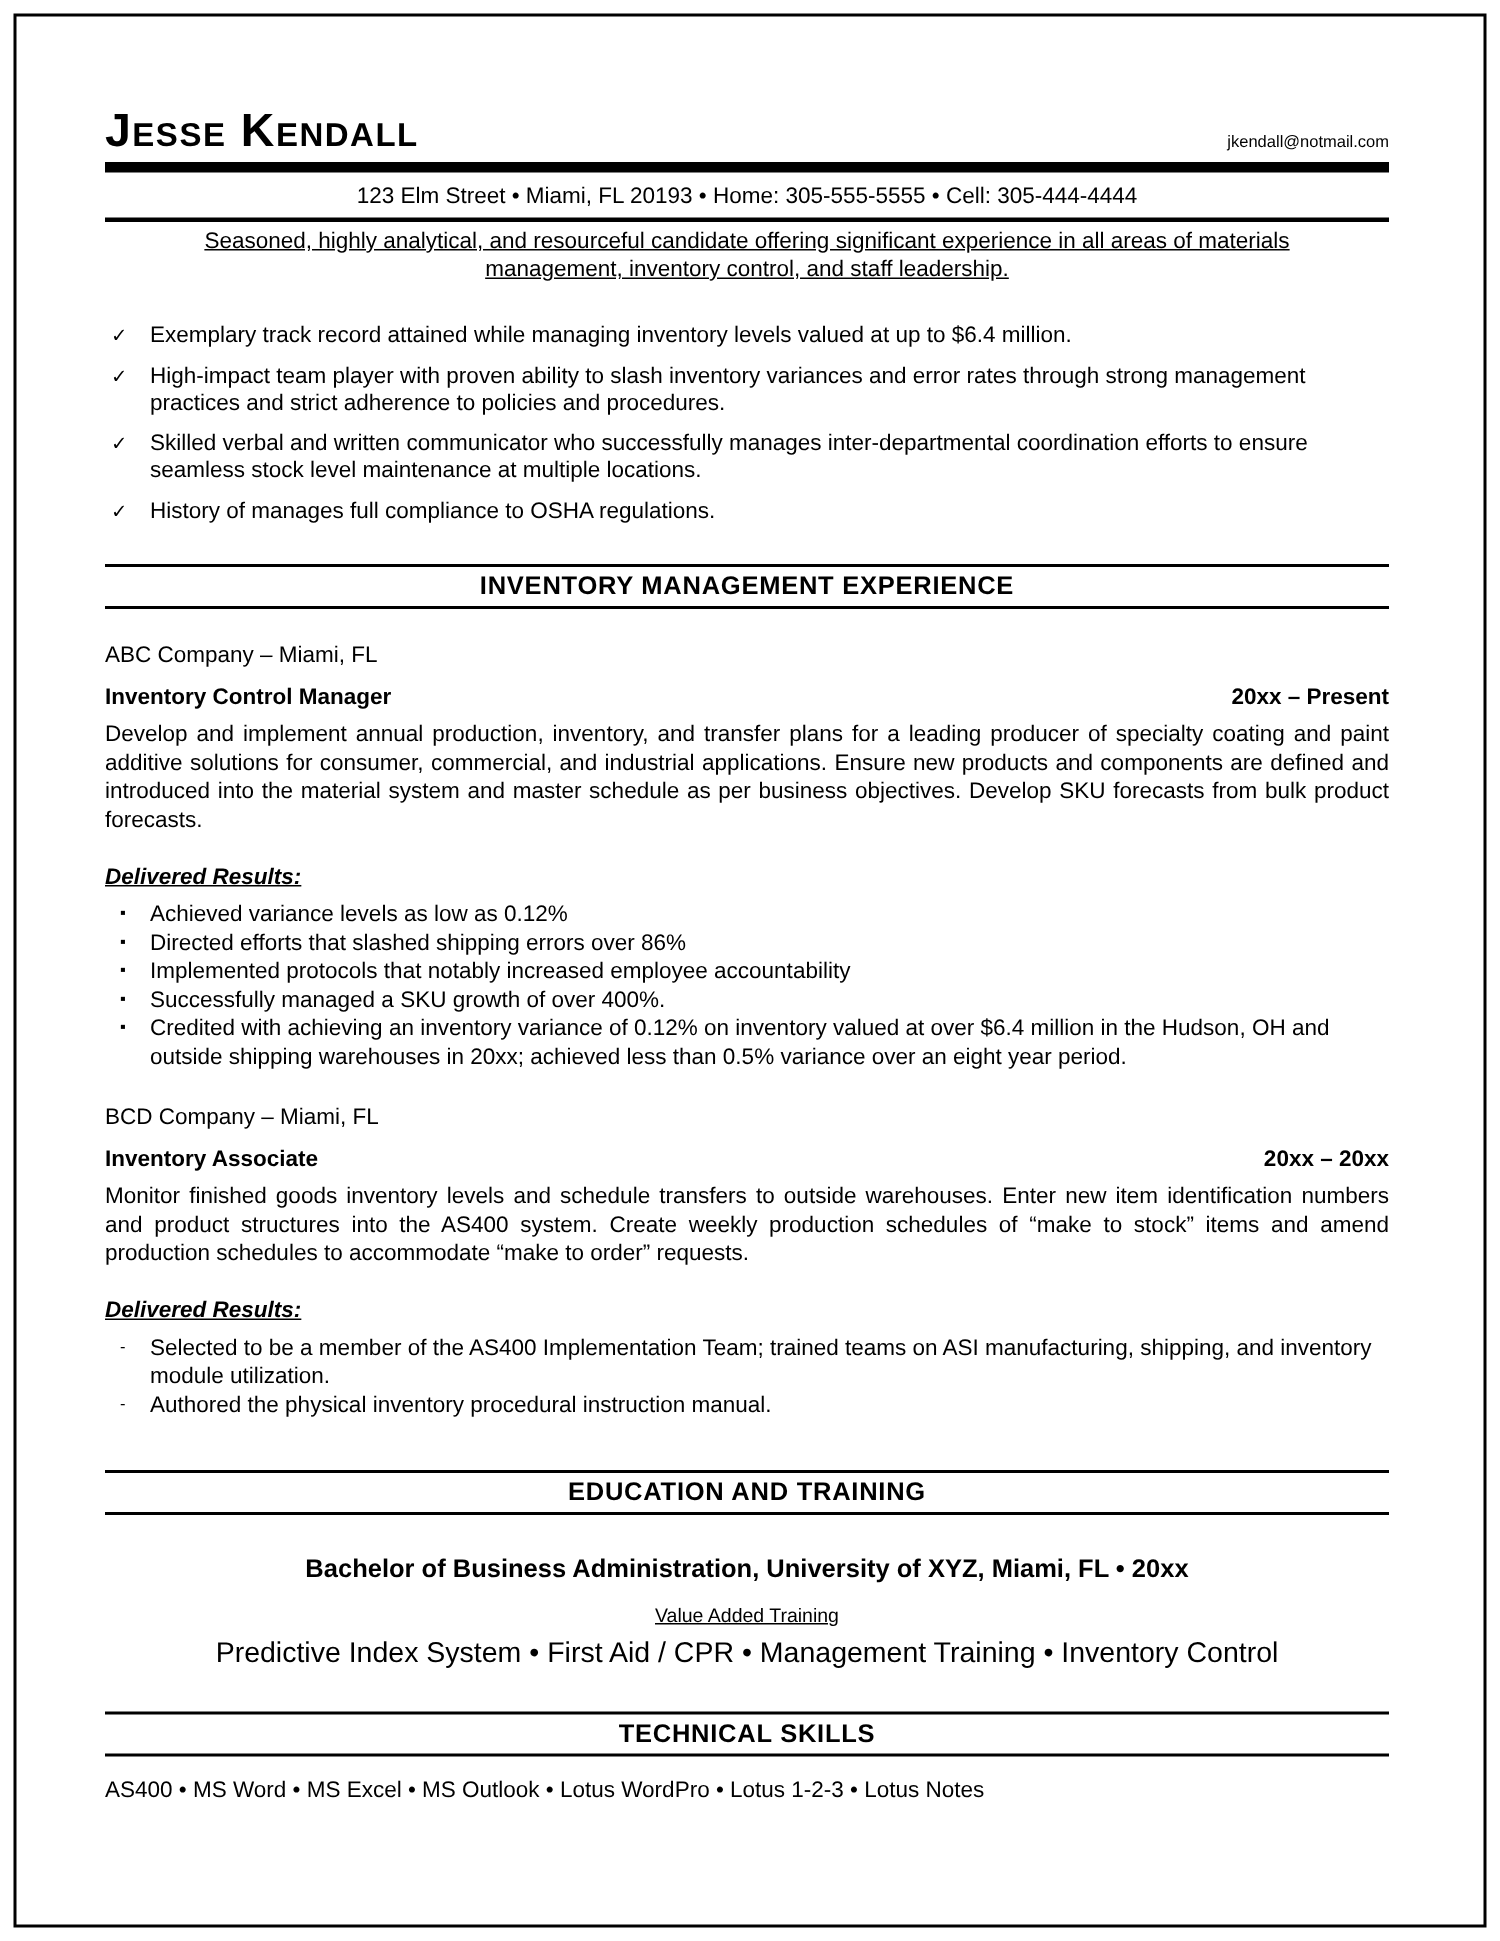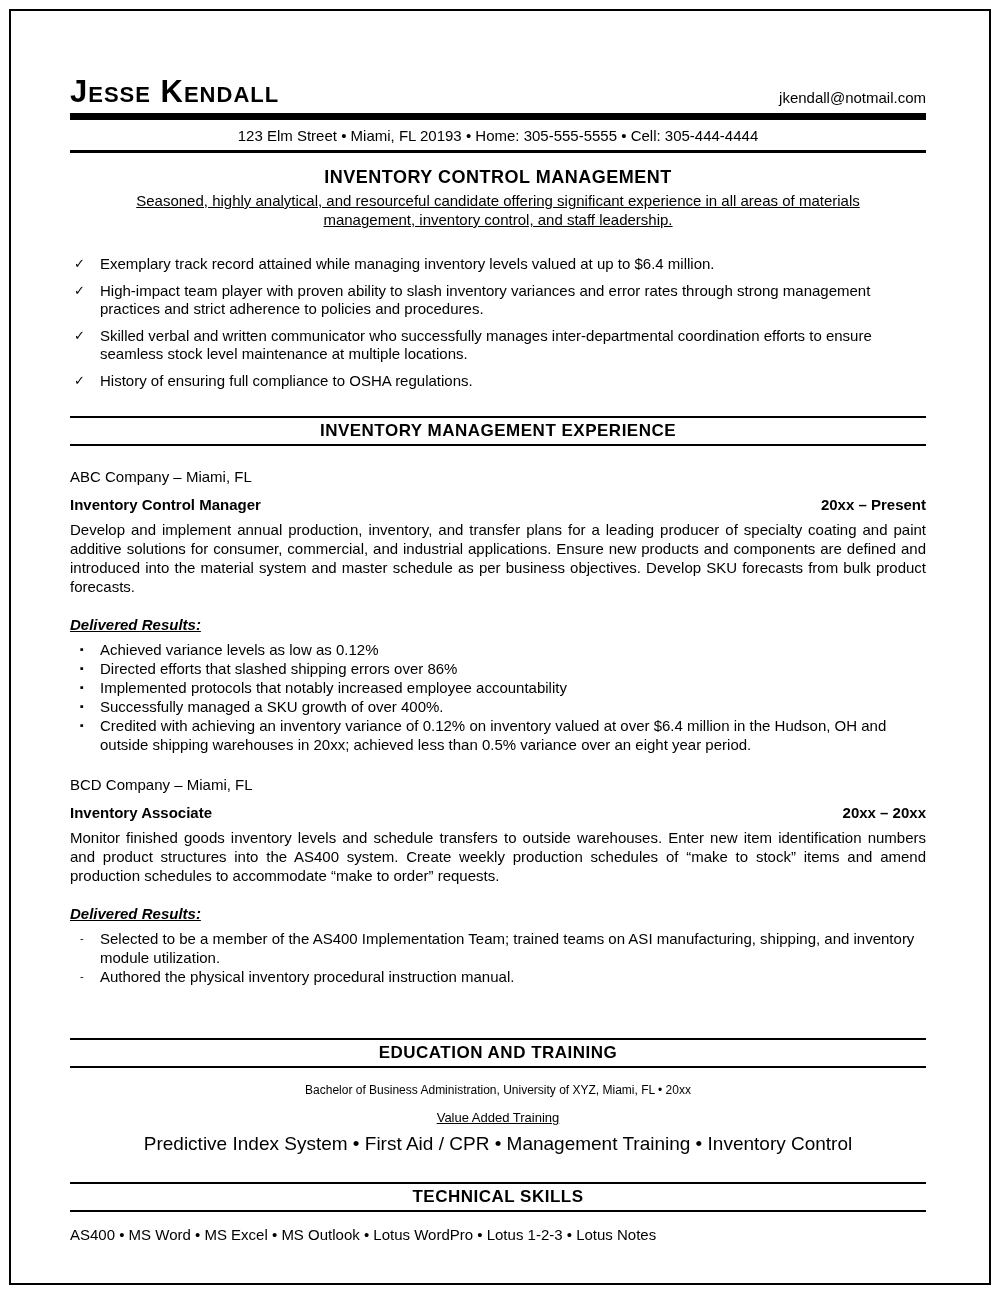--- a/index.html
+++ b/index.html
@@ -3,21 +3,21 @@
 <meta charset="utf-8">
 <style>
   html, body { margin: 0; padding: 0; background: #ffffff; }
   body { font-family: "Liberation Sans", sans-serif; color: #000; }
   .page { position: relative; width: 1000px; height: 1294px; background: #fff; box-sizing: border-box; overflow: hidden; }
   .page-border { position: absolute; top: 9px; left: 9px; right: 9px; bottom: 9px; border: 2px solid #000; pointer-events: none; }
   .content { padding: 54px 74px 0 70px; }
 
   .header-row { display: flex; justify-content: space-between; align-items: flex-end; }
   .name { font-size: 31px; font-weight: bold; font-variant: small-caps; letter-spacing: 1px; line-height: 1.05; }
-  .email { font-size: 15px; padding-bottom: 3px; margin-top: 35px; }
+  .email { font-size: 11px; padding-bottom: 3px; margin-top: 35px; }
   .thick-rule { height: 7px; background: #000; margin-top: 4px; }
   .contact { font-size: 15px; text-align: center; padding: 7px 0 6px; }
   .thin-rule { height: 3px; background: #000; }
 
   .obj-title { font-size: 18px; font-weight: bold; text-align: center; margin-top: 14px; letter-spacing: .5px; }
   .obj-text { font-size: 15px; text-align: center; line-height: 19px; margin: 3px auto 0; max-width: 790px; text-decoration: underline; }
 
   .checklist { margin-top: 26px; }
   .check-item { display: flex; font-size: 15px; line-height: 18px; margin-bottom: 9px; }
   .check-glyph { width: 30px; flex: 0 0 30px; padding-left: 4px; box-sizing: border-box; font-size: 13px; }
@@ -30,61 +30,60 @@
   .company { font-size: 15px; margin-top: 22px; }
   .job-row { display: flex; justify-content: space-between; font-size: 15px; font-weight: bold; margin-top: 11px; gap: 20px; }
   .job-desc { font-size: 15px; line-height: 19px; text-align: justify; margin-top: 7px; }
 
   .results-heading { font-size: 15px; font-weight: bold; font-style: italic; text-decoration: underline; margin-top: 20px; display: inline-block; }
   .results-list { margin-top: 6px; }
   .result-item { display: flex; font-size: 15px; line-height: 19px; }
   .bullet-glyph { width: 30px; flex: 0 0 30px; padding-left: 10px; box-sizing: border-box; font-size: 11px; line-height: 19px; }
   .result-text { flex: 1; }
 
-  .mt-edu { margin-top: 52px; }
+  .mt-edu { margin-top: 34px; }
   .mt-skills { margin-top: 27px; }
-  .edu-line { font-size: 12px; text-align: center; margin-top: 15px; }
+  .edu-line { font-size: 17px; text-align: center; margin-top: 26px; font-weight: bold; }
   .training-label { font-size: 13px; text-align: center; text-decoration: underline; margin-top: 13px; }
   .training-line { font-size: 19px; text-align: center; margin-top: 8px; }
   .skills-line { font-size: 15px; margin-top: 14px; }
 </style>
 </head>
 <body>
 
 <div class="page">
   <div class="page-border"></div>
   <div class="content">
 
     <div class="header-row">
       <div class="name">Jesse Kendall</div>
       <div class="email">jkendall@notmail.com</div>
     </div>
     <div class="thick-rule"></div>
     <div class="contact">123 Elm Street • Miami, FL 20193 • Home: 305-555-5555 • Cell: 305-444-4444</div>
     <div class="thin-rule"></div>
 
-    <div class="obj-title">INVENTORY CONTROL MANAGEMENT</div>
     <div class="obj-text">Seasoned, highly analytical, and resourceful candidate offering significant experience in all areas of materials management, inventory control, and staff leadership.</div>
 
     <div class="checklist">
       <div class="check-item">
         <span class="check-glyph">✓</span>
         <span class="check-text">Exemplary track record attained while managing inventory levels valued at up to $6.4 million.</span>
       </div>
       <div class="check-item">
         <span class="check-glyph">✓</span>
         <span class="check-text">High-impact team player with proven ability to slash inventory variances and error rates through strong management practices and strict adherence to policies and procedures.</span>
       </div>
       <div class="check-item">
         <span class="check-glyph">✓</span>
         <span class="check-text">Skilled verbal and written communicator who successfully manages inter-departmental coordination efforts to ensure seamless stock level maintenance at multiple locations.</span>
       </div>
       <div class="check-item">
         <span class="check-glyph">✓</span>
-        <span class="check-text">History of ensuring full compliance to OSHA regulations.</span>
+        <span class="check-text">History of manages full compliance to OSHA regulations.</span>
       </div>
     </div>
 
     <div class="section-divider">
       <div class="divider-line"></div>
       <div class="section-title">INVENTORY MANAGEMENT EXPERIENCE</div>
       <div class="divider-line"></div>
     </div>
 
     <div class="company">ABC Company – Miami, FL</div>

